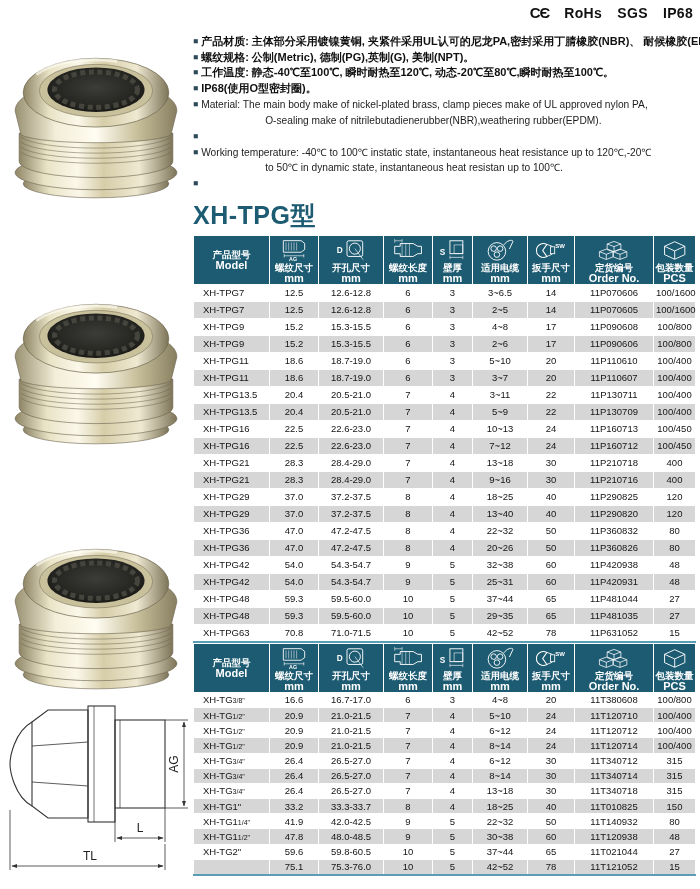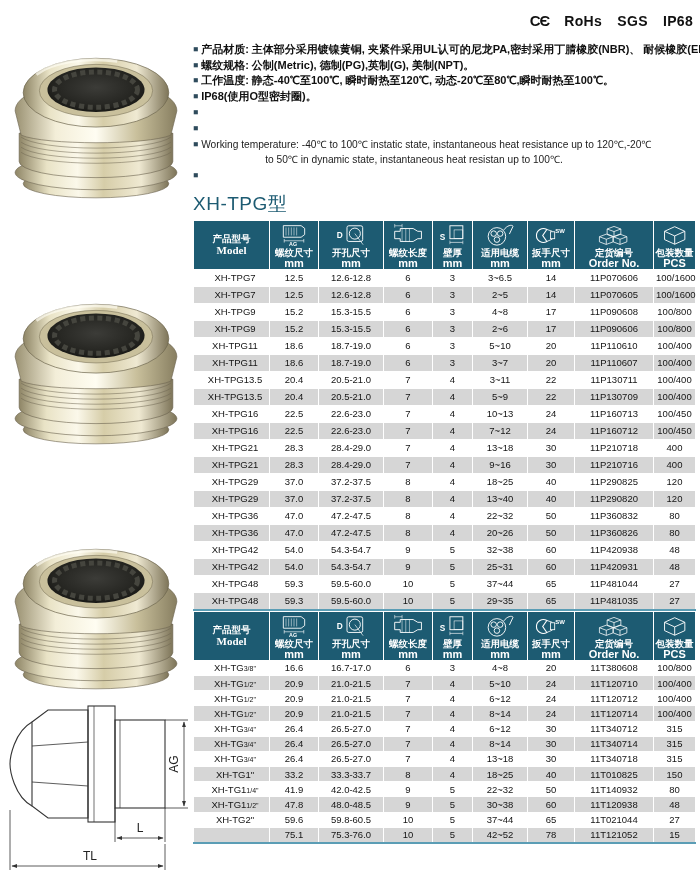--- a/index.html
+++ b/index.html
@@ -8,52 +8,52 @@
 
   
   .left-col{position:absolute;left:0;top:0;width:192px;height:889px;}
   .photo{position:absolute;left:6px;width:180px;height:172px;}
   .photo svg{width:100%;height:100%;}
   .drawing{position:absolute;left:2px;top:698px;width:190px;height:188px;}
   .drawing svg{width:100%;height:100%;}
 
   
   .right-col{position:absolute;left:193px;top:0;width:504px;}
-  .certs{margin-top:12px;text-align:right;font-size:14px;font-weight:bold;color:#111;
+  .certs{margin-top:4px;text-align:right;font-size:14px;font-weight:bold;color:#111;
          padding-right:4px;letter-spacing:.3px;}
   .certs span{margin-left:11px;}
   .certs .ce{font-size:15px;letter-spacing:-1px;}
 
   .specs{list-style:none;margin:0;padding:0;}
   .specs.cn{margin-top:13px;}
   .specs.en{margin-top:1px;}
   .specs li{display:flex;align-items:flex-start;}
   .specs .bullet-sq{flex:0 0 auto;font-size:8.5px;line-height:15.6px;color:#2e4b5c;margin-right:3px;}
   .specs.cn .bullet-text{font-size:11px;line-height:15.6px;font-weight:bold;color:#101010;white-space:nowrap;}
   .specs.en .bullet-text{font-size:10.2px;line-height:15.8px;color:#1c1c1c;}
   .specs.en .cont{padding-left:64px;}
 
-  h2.section-title{margin:7px 0 3px 0;font-size:19px;font-weight:normal;color:#1d5b72;letter-spacing:.5px;}
+  h2.section-title{margin:7px 0 3px 0;font-size:25px;font-weight:bold;color:#1d5b72;letter-spacing:.5px;}
 
   table.spec-table{width:502px;border-collapse:collapse;table-layout:fixed;
                    border-bottom:2px solid #5b9db5;}
   table.spec-table th{background:#1d5b72;color:#fff;border:1px solid #fff;
                       padding:1px 0;vertical-align:bottom;text-align:center;}
   table.spec-table th .hicon{display:block;height:24px;margin:1px auto 0;}
   table.spec-table th .hicon svg{height:24px;max-width:44px;}
   table.spec-table th .hlabel{font-size:9.5px;font-weight:bold;line-height:11px;}
   table.spec-table th .hsub{font-size:11px;font-weight:bold;line-height:10px;}
-  table.spec-table th.model-h{vertical-align:middle;font-family:Liberation Serif, serif;}
+  table.spec-table th.model-h{vertical-align:middle;}
   table.spec-table td{border-left:1px solid #fff;border-right:1px solid #fff;
                       border-top:1px solid #fff;text-align:center;font-size:9.5px;
                       padding:0 2px;color:#141414;}
   table.tpg td{height:16px;}
   table.tg td{height:14.2px;}
   table.spec-table tbody tr:nth-child(even){background:#d6d6d6;}
-  table.spec-table td.model-cell{text-align:center;padding-left:9px;}
+  table.spec-table td.model-cell{text-align:left;padding-left:9px;}
   table.spec-table .frac{font-size:7px;}
 
   
   col.c-model{width:76px;} col.c-thread{width:49px;} col.c-open{width:65px;}
   col.c-len{width:49px;}   col.c-wall{width:40px;}   col.c-cable{width:55px;}
   col.c-wrench{width:47px;}col.c-order{width:79px;}  col.c-pcs{width:42px;}
 </style>
 </head>
 <body>
 
@@ -186,20 +186,22 @@
         </li>
         <li>
           <span class="bullet-sq">■</span>
           <span class="bullet-text">IP68(使用O型密封圈)。</span>
         </li>
       </ul>
     <ul id="specs-en" class="specs en">
         <li>
           <span class="bullet-sq">■</span>
           <span class="bullet-text">
+            <div>Material: The main body make of nickel-plated brass, clamp pieces make of UL approved nylon PA,</div>
+            <div class="cont">O-sealing make of nitrilebutadienerubber(NBR),weathering rubber(EPDM).</div>
           </span>
         </li>
         <li>
           <span class="bullet-sq">■</span>
         </li>
         <li>
           <span class="bullet-sq">■</span>
           <span class="bullet-text">
             <div>Working temperature: -40℃ to 100℃ instatic state, instantaneous heat resistance up to 120℃,-20℃</div>
             <div class="cont">to 50℃ in dynamic state, instantaneous heat resistan up to 100℃.</div>
@@ -544,20 +546,31 @@
             <td class="model-cell"><span>XH-TPG48</span></td>
             <td>59.3</td>
             <td>59.5-60.0</td>
             <td>10</td>
             <td>5</td>
             <td>29~35</td>
             <td>65</td>
             <td>11P481035</td>
             <td>27</td>
           </tr>
+          <tr>
+            <td class="model-cell"><span>XH-TPG63</span></td>
+            <td>70.8</td>
+            <td>71.0-71.5</td>
+            <td>10</td>
+            <td>5</td>
+            <td>42~52</td>
+            <td>78</td>
+            <td>11P631052</td>
+            <td>15</td>
+          </tr>
         </tbody>
     </table>
 
     <table class="spec-table tg">
       <colgroup>
         <col class="c-model">
           <col class="c-thread">
           <col class="c-open">
           <col class="c-len">
         <col class="c-wall">

